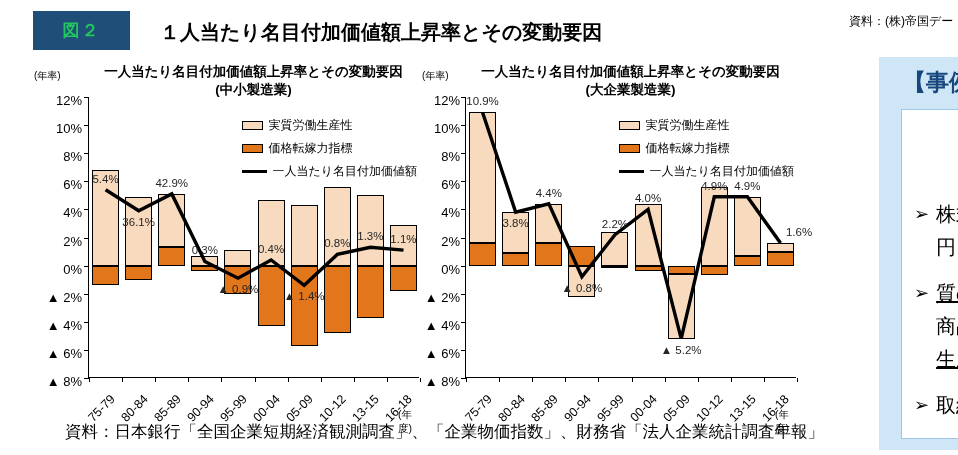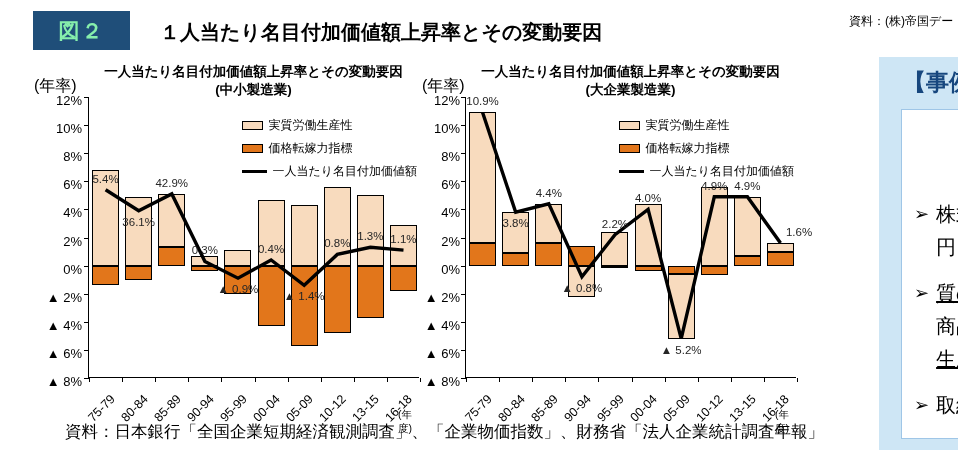--- a/index.html
+++ b/index.html
@@ -2,34 +2,34 @@
 <html><head>
 <meta charset="utf-8">
 <style>
   * { margin:0; padding:0; box-sizing:border-box; }
   html,body { width:958px; height:455px; background:#fff; overflow:hidden;
     font-family:"Liberation Sans","DejaVu Sans",sans-serif; color:#000; }
   #stage { position:relative; width:958px; height:455px; }
 
   
   .fig-badge { position:absolute; left:33px; top:11px; width:97px; height:39px;
-    background:#1F4E79; color:#86efac; font-size:21px; font-weight:bold;
+    background:#1F4E79; color:#22c55e; font-size:17px; font-weight:bold;
     display:flex; align-items:center; justify-content:center; letter-spacing:2px; }
   .main-title { position:absolute; left:160px; top:19px; font-size:20px; font-weight:bold; white-space:nowrap; }
   .top-source { position:absolute; left:849px; top:13px; font-size:12px; white-space:nowrap; }
 
   
   .chart { position:absolute; top:58px; width:420px; height:380px; }
   .chart.c0 { left:28px; }
   .chart.c1 { left:420px; }
   .c-title { position:absolute; top:5px; font-size:13.5px; font-weight:bold; text-align:center; white-space:nowrap; }
   .c-sub   { position:absolute; top:23px; font-size:13.5px; font-weight:bold; text-align:center; }
   .c0 .c-title,.c0 .c-sub { left:60px; width:331px; }
   .c1 .c-title,.c1 .c-sub { left:45px; width:331px; }
-  .yunit { position:absolute; top:18px; font-size:16px; }
+  .yunit { position:absolute; top:11px; font-size:10px; }
   .c0 .yunit { left:6px; } .c1 .yunit { left:2px; }
   .plot { position:absolute; top:39px; width:331px; height:281px;
     border-left:1.4px solid #000; border-bottom:1.4px solid #000; }
   .c0 .plot { left:60px; } .c1 .plot { left:45px; }
   .ylabels { position:absolute; top:43px; height:281px; }
   .c0 .ylabels { left:2px; width:52px; } .c1 .ylabels { left:-6px; width:46px; }
   .ytick-label { position:absolute; right:0; font-size:13px; white-space:nowrap; }
   .ytick { position:absolute; left:-5px; width:5px; height:1px; background:#000; }
   .xtick { position:absolute; width:1px; height:4px; background:#000; top:281px; }
   .bar { position:absolute; width:27px; border:1px solid #000; }

